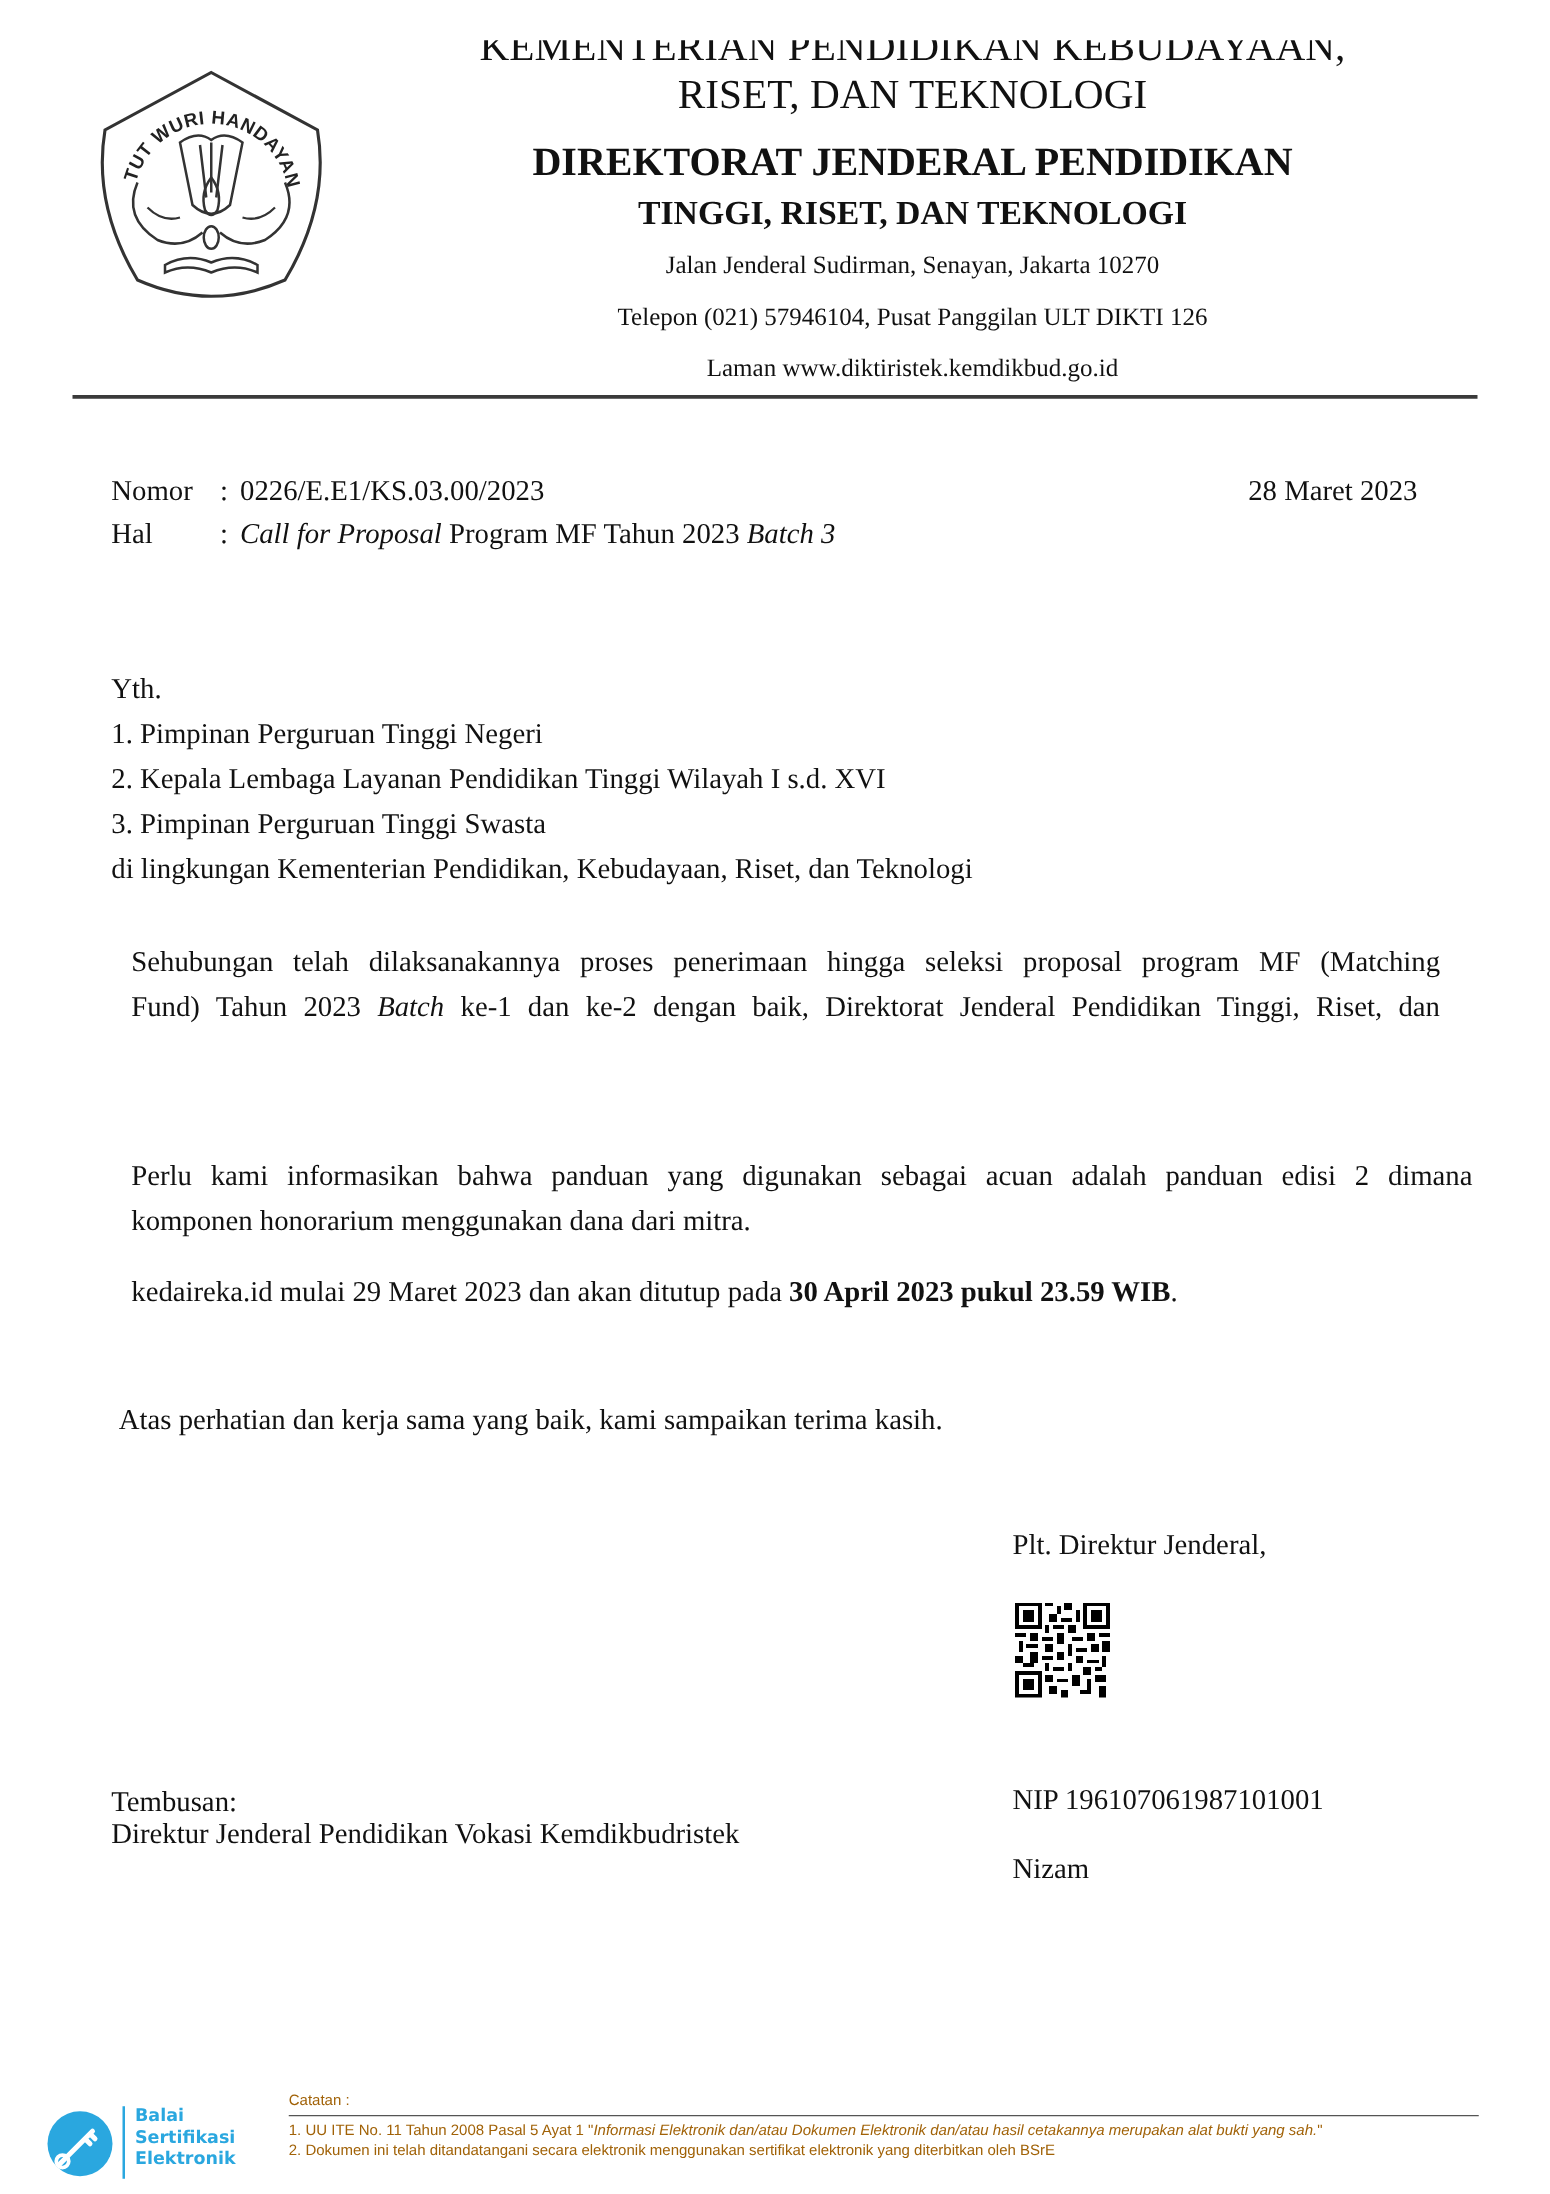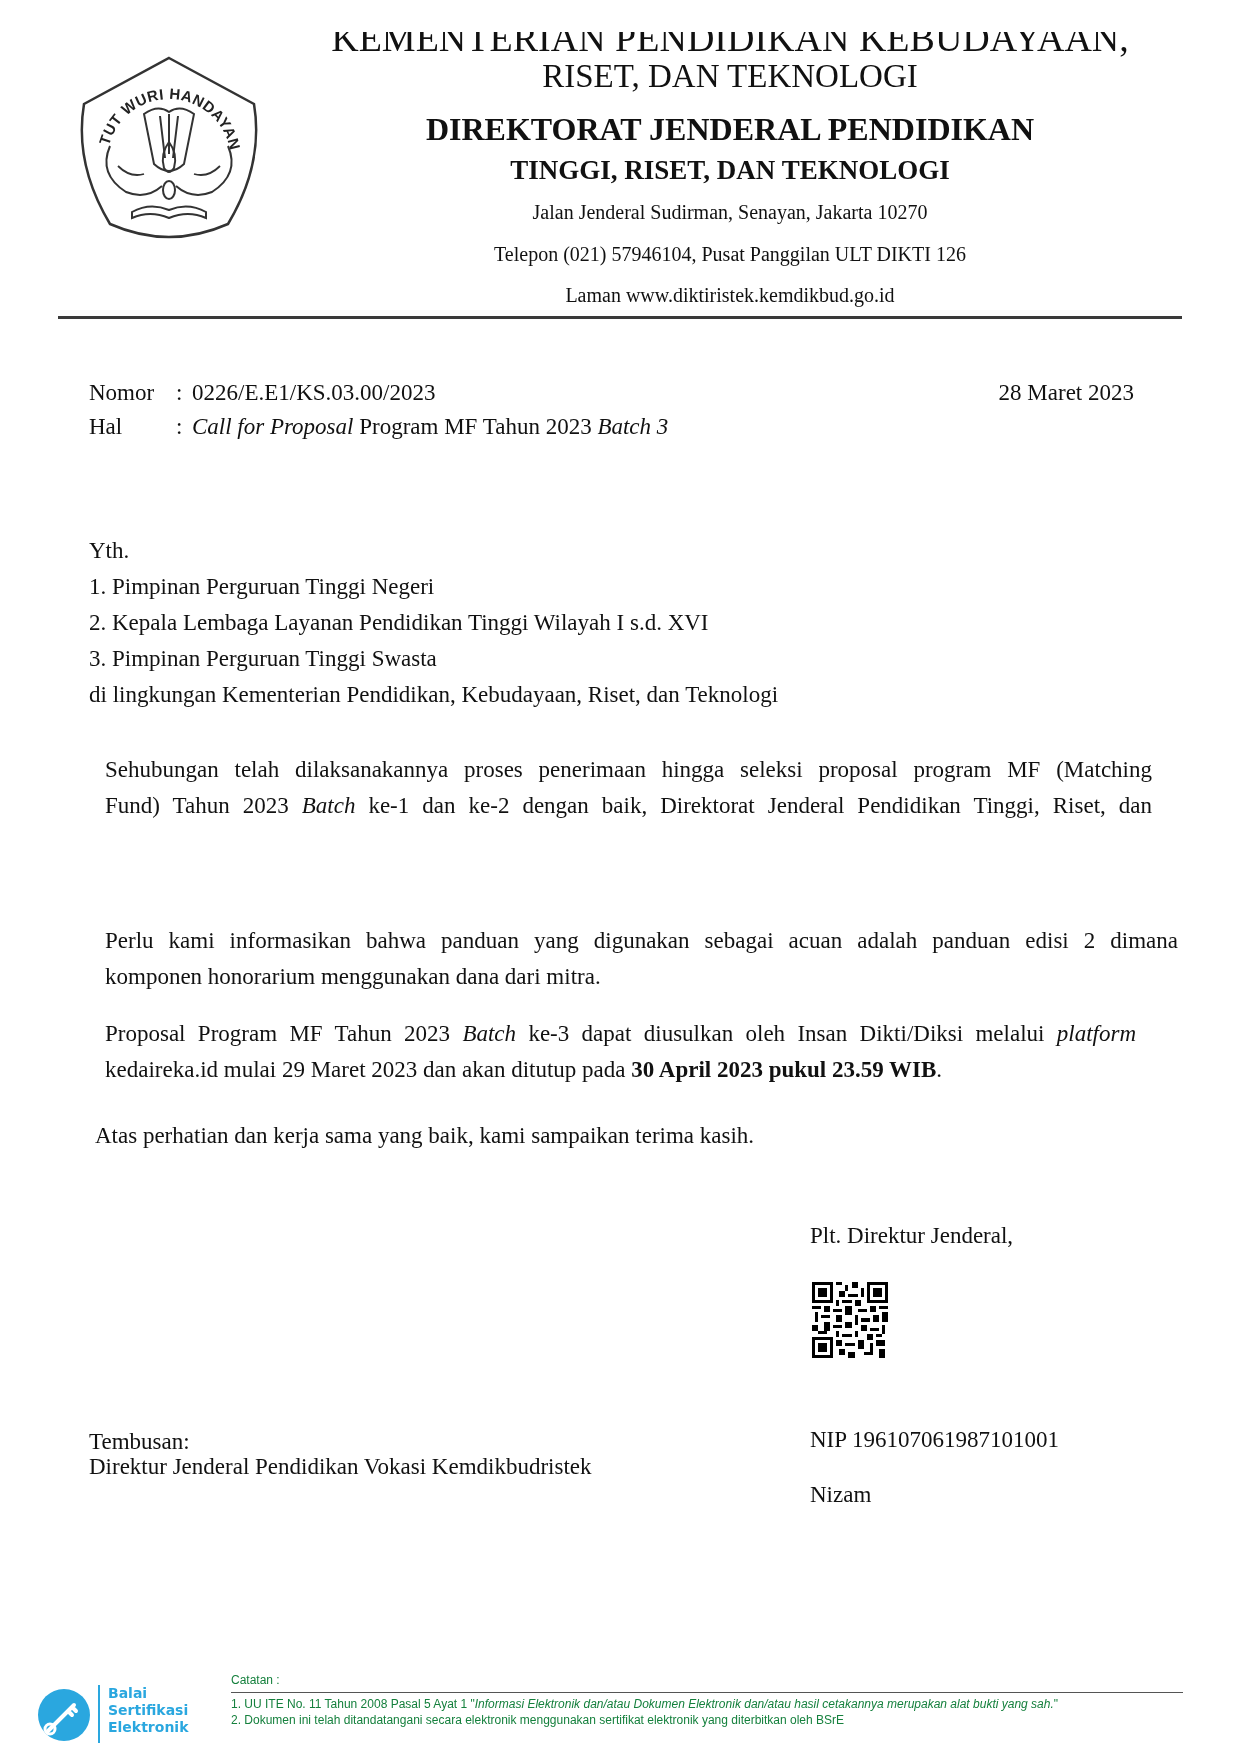--- a/index.html
+++ b/index.html
@@ -3,21 +3,21 @@
 <meta charset="utf-8">
 <style>
   html, body { margin: 0; padding: 0; background: #ffffff; }
   body { width: 1240px; height: 1755px; position: relative; overflow: hidden;
          font-family: "Liberation Serif", "DejaVu Serif", serif; color: #111; }
   .abs { position: absolute; }
 
   
   .logo { left: 68px; top: 54px; width: 202px; height: 190px; }
   .kop { left: 300px; width: 860px; text-align: center; white-space: nowrap; }
-  .kop-ministry1 { top: 18px; font-size: 38px; line-height: 40px; transform: scaleY(0.98);
+  .kop-ministry1 { top: 18px; font-size: 33px; line-height: 40px; transform: scaleY(0.98);
                    clip-path: inset(14px 0 0 0); }
   .kop-ministry2 { top: 56px; font-size: 33px; line-height: 40px; }
   .kop-dirjen1 { top: 112px; font-size: 32px; font-weight: bold; line-height: 34px; }
   .kop-dirjen2 { top: 153px; font-size: 27px; font-weight: bold; line-height: 34px; }
   .kop-addr { top: 199px; font-size: 20px; line-height: 26px; }
   .kop-phone { top: 241px; font-size: 20px; line-height: 26px; }
   .kop-web { top: 282px; font-size: 20px; line-height: 26px; text-align: center; }
   .kop-rule { left: 58px; top: 316px; width: 1124px; height: 3px; background: #3a3a3a; }
 
   
@@ -35,21 +35,21 @@
   
   .sig { left: 810px; }
   .qr { left: 812px; top: 1282px; width: 76px; height: 76px; }
 
   
   .bsre-logo { left: 38px; top: 1685px; width: 160px; height: 58px; }
   .bsre-circle { left: 0; top: 4px; width: 52px; height: 52px; border-radius: 50%; background: #2aa7df; }
   .bsre-bar { left: 60px; top: 0; width: 2px; height: 58px; background: #2aa7df; }
   .bsre-text { left: 70px; top: 0; font-family: "DejaVu Sans", sans-serif; font-weight: bold;
                font-size: 14px; line-height: 17px; color: #2aa7df; white-space: pre; }
-  .foot { font-family: "Liberation Sans", "DejaVu Sans", sans-serif; font-size: 12px; color: #15803d; white-space: nowrap; }
+  .foot { font-family: "Liberation Sans", "DejaVu Sans", sans-serif; font-size: 12px; color: #a16207; white-space: nowrap; }
   .foot-title { left: 231px; top: 1673px; }
   .foot-rule { left: 231px; top: 1692px; width: 952px; height: 1px; background: #555; }
   .foot-1 { left: 231px; top: 1697px; }
   .foot-2 { left: 231px; top: 1713px; }
 </style>
 </head>
 <body>
 
 <div class="abs logo">
   <svg width="202" height="190" viewBox="0 0 202 190">
@@ -100,21 +100,20 @@
   <span class="line">Sehubungan telah dilaksanakannya proses penerimaan hingga seleksi proposal program MF (Matching</span>
   <span class="line"><span style="white-space:pre">Fund) Tahun 2023 </span><i>Batch</i><span style="white-space:pre"> ke-1 dan ke-2 dengan baik, Direktorat Jenderal Pendidikan Tinggi, Riset, dan</span></span>
 </div>
 
 <div class="abs para" style="top:923px; width:1063px">
   <span class="line" style="width:1073px">Perlu kami informasikan bahwa panduan yang digunakan sebagai acuan adalah panduan edisi 2 dimana</span>
   <span class="line last">komponen honorarium menggunakan dana dari mitra.</span>
 </div>
 
 <div class="abs para" style="top:1016px; width:1047px">
-  <span class="line"><span style="white-space:pre">Proposal Program MF Tahun 2023 </span><i>Batch</i><span style="white-space:pre"> ke-3 dapat diusulkan oleh Insan Dikti/Diksi melalui </span><i>platform</i></span>
   <span class="line last"><span style="white-space:pre">kedaireka.id mulai 29 Maret 2023 dan akan ditutup pada </span><b>30 April 2023 pukul 23.59 WIB</b><span>.</span></span>
 </div>
 
 <div class="abs txt" style="left:95px; top:1121px">Atas perhatian dan kerja sama yang baik, kami sampaikan terima kasih.</div>
 
 <div class="abs txt sig" style="top:1221px">Plt. Direktur Jenderal,</div>
 <div class="abs qr">
   <svg width="76" height="76" viewBox="0 0 25 25" shape-rendering="crispEdges">
     <rect width="25" height="25" fill="#fff"></rect>
     <g fill="#000">

